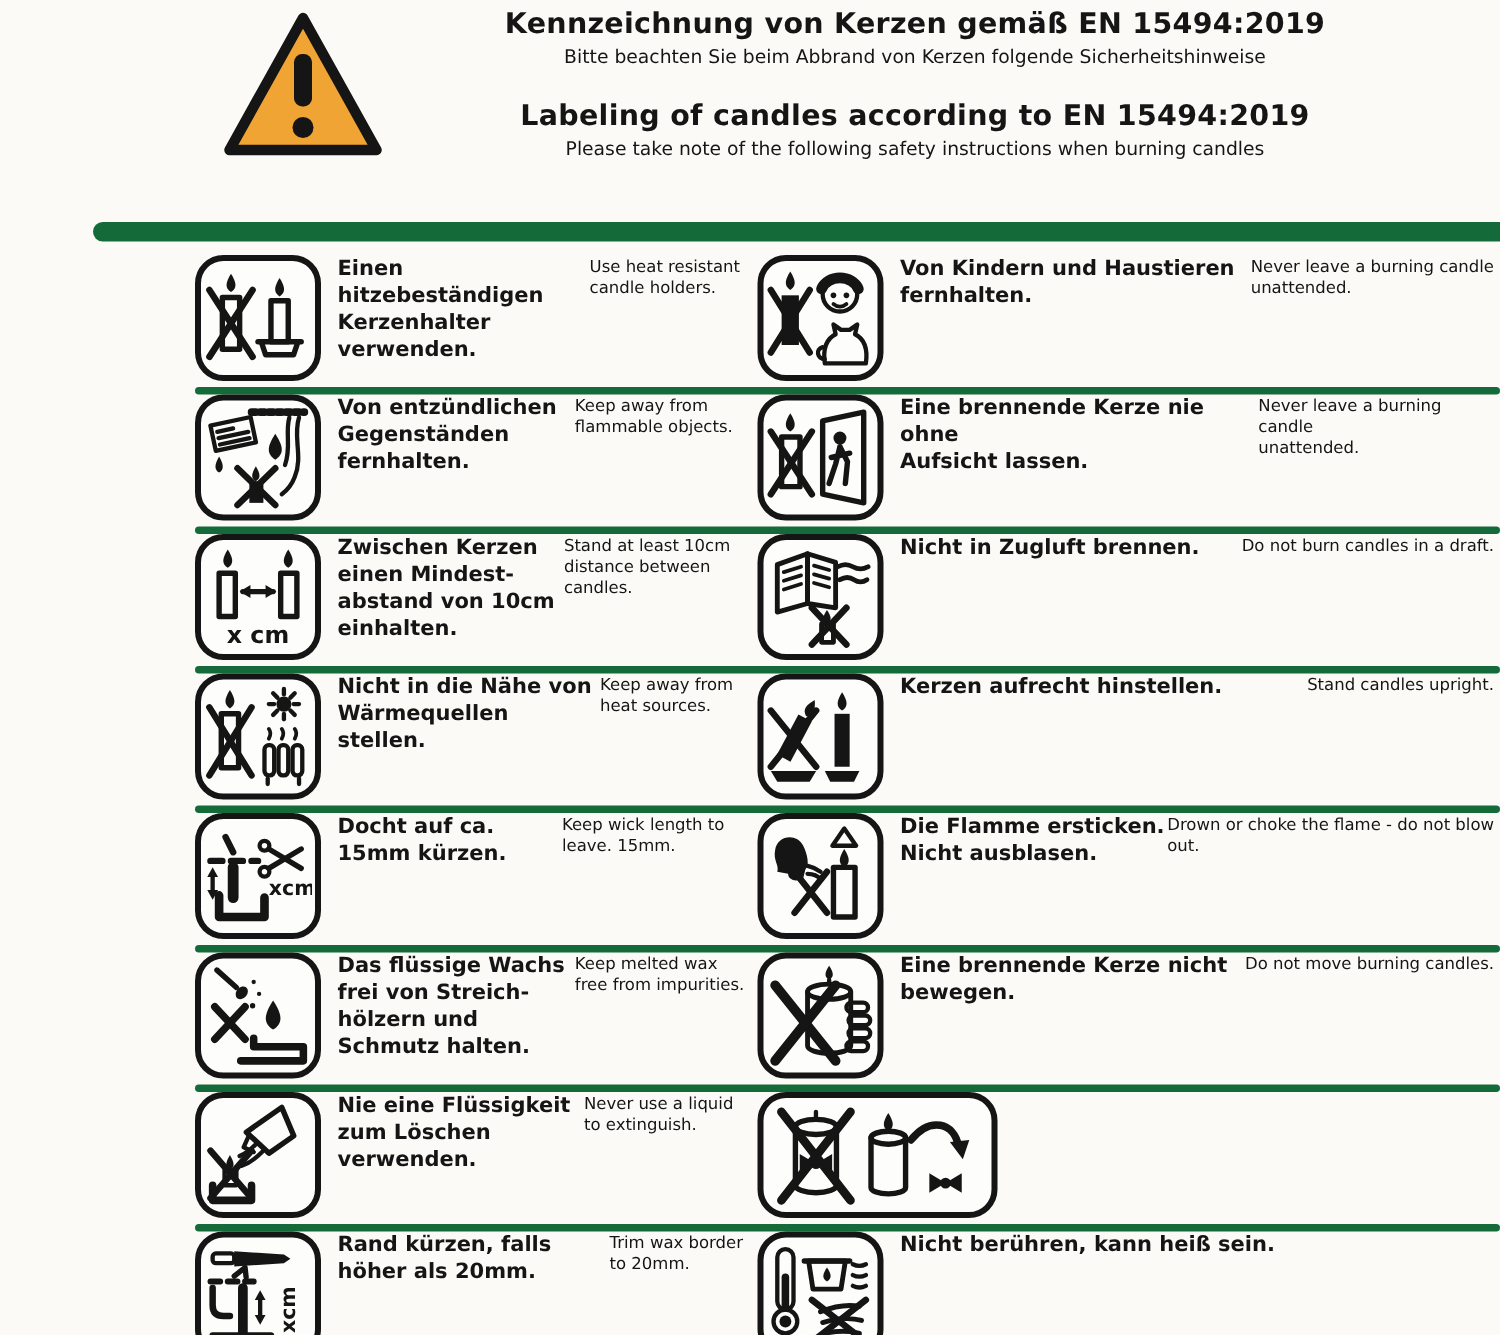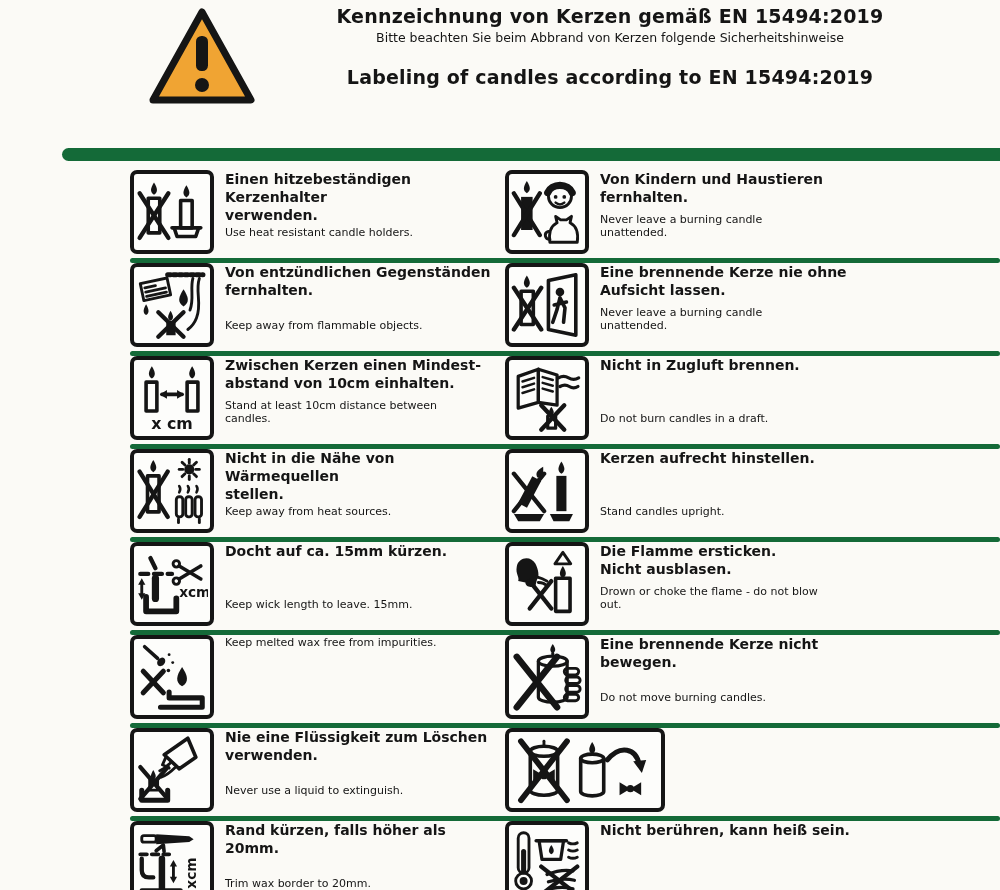--- a/index.html
+++ b/index.html
@@ -16,46 +16,47 @@
   .subtitle { font-size:12.5px; margin-top:3px; }
   .block-en { margin-top:21px; }
   .main-divider { margin-left:62px; height:13px; background:#146a38; border-radius:7px 0 0 7px; }
   .content { margin-left:130px; padding-top:9px; }
   .row { display:flex; height:88px; }
   .cell { display:flex; gap:11px; }
   .cell.l { width:375px; flex:none; }
   .cell.r { flex:1; }
   .pict {
     width:84px; height:84px; flex:none;
-    border:4px solid #151515; border-radius:7px;
+    border:4px solid #151515; border-radius:19px;
     background:#fdfdfb; display:flex; align-items:center; justify-content:center;
   }
   .pict.wide { width:160px; }
   .pict svg { width:100%; height:100%; padding:2px; }
-  .texts { flex:1; display:flex; flex-direction:column; justify-content:space-between; padding:1px 4px 18px 0; }
+  .texts { flex:1; display:flex; justify-content:space-between; padding:1px 4px 2px 0; }
   .de { font-weight:bold; font-size:14px; line-height:1.28; white-space:pre-line; }
   .en { font-size:11px; line-height:1.25; white-space:pre-line; }
   .row-divider { height:5px; background:#146a38; border-radius:3px; }
 </style>
 </head>
 <body>
 
 <div class="header">
   <div class="warning">
     <svg viewBox="0 0 110 102" width="110" height="102">
       <path d="M55 7 L104 95 L6 95 Z" fill="#f0a433" stroke="#151515" stroke-width="7" stroke-linejoin="round"></path>
       <rect x="49" y="31" width="12" height="35" rx="5.5" fill="#151515"></rect>
       <circle cx="55" cy="80" r="7" fill="#151515"></circle>
     </svg>
   </div>
   <div class="titles">
     <div class="title">Kennzeichnung von Kerzen gemäß EN 15494:2019</div>
     <div class="subtitle">Bitte beachten Sie beim Abbrand von Kerzen folgende Sicherheitshinweise</div>
     <div class="block-en">
       <div class="title">Labeling of candles according to EN 15494:2019</div>
+      <div class="subtitle">Please take note of the following safety instructions when burning candles</div>
     </div>
   </div>
 </div>
 
 <div class="main-divider"></div>
 
 <div class="content">
 
   <div class="row">
     <div class="cell l">
@@ -328,20 +329,22 @@
             <circle cx="51" cy="30" r="2" fill="#151515" stroke="none"></circle>
             <circle cx="45" cy="41" r="2.5" fill="#151515" stroke="none"></circle>
             <line x1="10" y1="42" x2="38" y2="72" stroke-width="7"></line>
               <line x1="38" y1="42" x2="10" y2="72" stroke-width="7"></line>
             <path d="M64 36 c-8 12 -10 21 0 27 c10 -6 8 -15 0 -27z" fill="#151515" stroke="none"></path>
             <path d="M34 92 h58 v-13 h-46 v-8" stroke-width="7"></path>
           </g>
         </svg>
       </div>
       <div class="texts">
+        <div class="de">Das flüssige Wachs frei von Streich-
+hölzern und Schmutz halten.</div>
         <div class="en">Keep melted wax free from impurities.</div>
       </div>
     </div>
     <div class="cell r">
       <div class="pict">
         <svg viewBox="0 0 100 100">
           <g stroke="#151515" fill="none" stroke-width="4.5" stroke-linecap="round" stroke-linejoin="round">
             <path d="M58 4 c-4 6 -5 10 0 13 c5 -3 4 -7 0 -13z" fill="#151515" stroke="none"></path>
             <line x1="58" y1="17" x2="58" y2="21" stroke-width="4"></line>
             <ellipse cx="58" cy="28" rx="20" ry="7"></ellipse>

